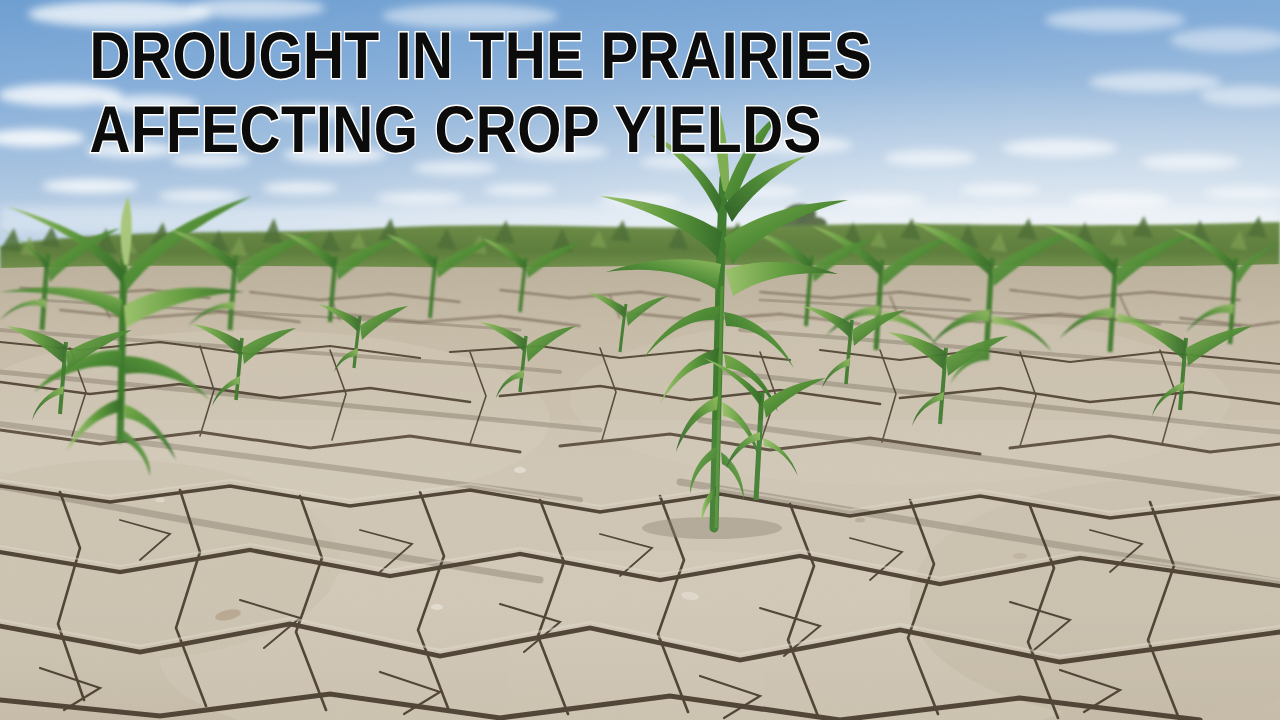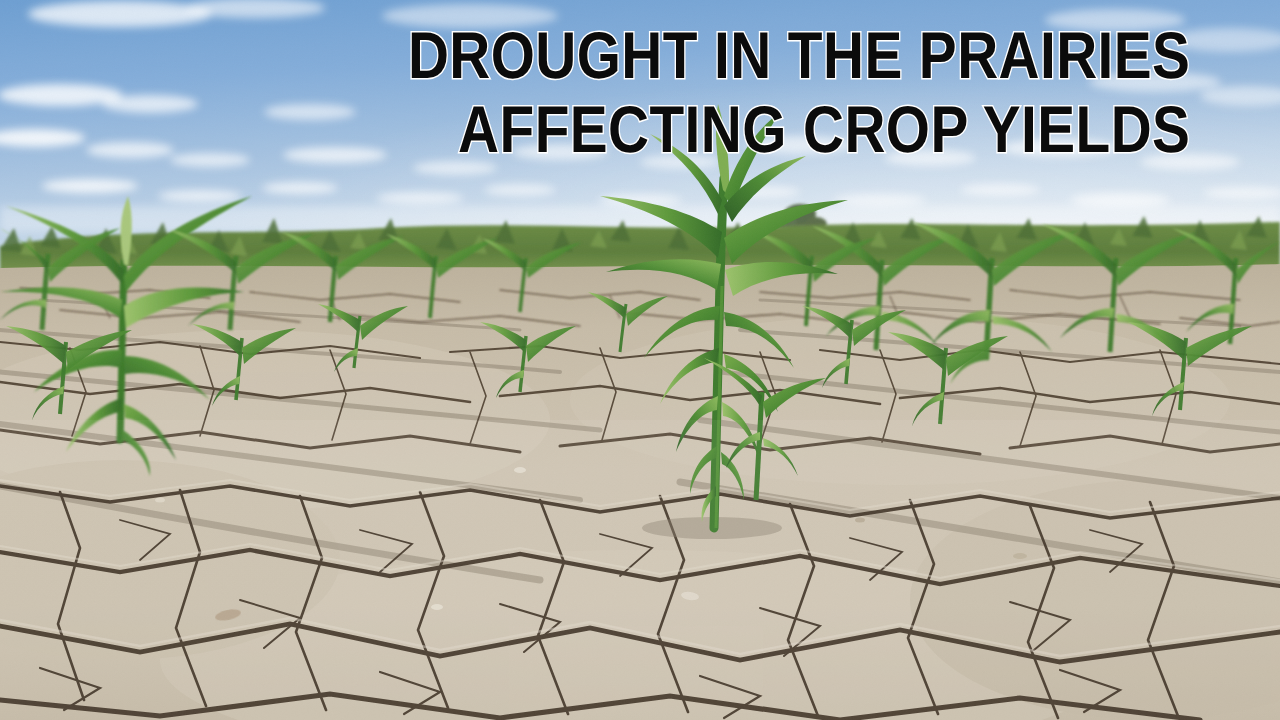--- a/index.html
+++ b/index.html
@@ -23,21 +23,21 @@
     inset: 0;
     width: 1280px;
     height: 720px;
     display: block;
   }
   #headline {
     position: absolute;
     left: 0;
     top: 18px;
     width: 1280px;
-    text-align: right;
+    text-align: left;
     pointer-events: none;
     z-index: 5;
   }
   .headline-line {
     display: block;
     font-family: "Liberation Sans Narrow", "Liberation Sans", sans-serif;
     font-weight: bold;
     font-size: 66px;
     line-height: 74px;
     letter-spacing: 0.5px;

